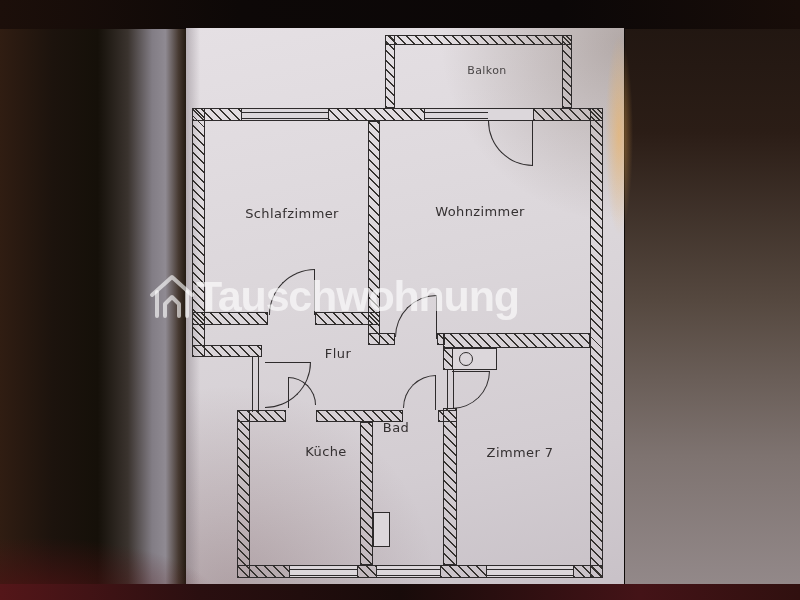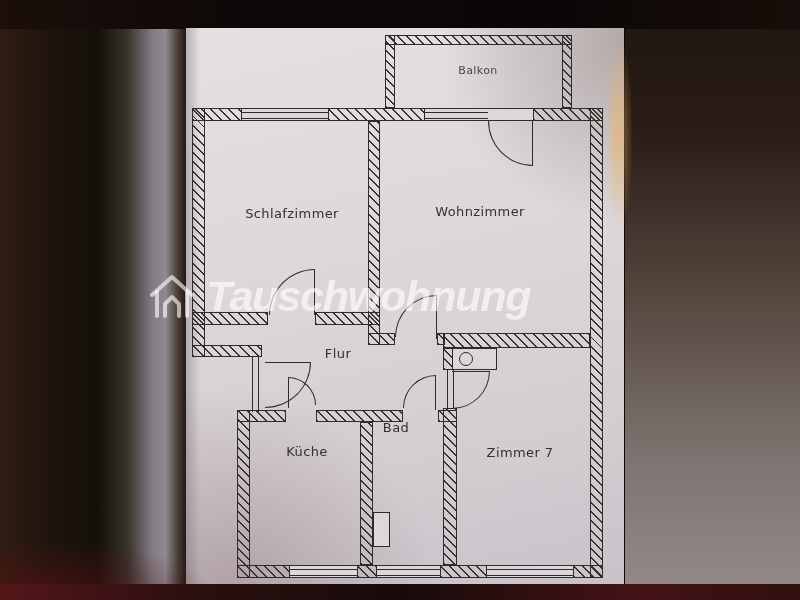--- a/index.html
+++ b/index.html
@@ -36,24 +36,24 @@
   .arc{position:absolute;box-sizing:border-box;border:0 solid #2e2b2c;}
   .arc.tl{border-top-width:1.4px;border-left-width:1.4px;border-top-left-radius:100%;}
   .arc.tr{border-top-width:1.4px;border-right-width:1.4px;border-top-right-radius:100%;}
   .arc.bl{border-bottom-width:1.4px;border-left-width:1.4px;border-bottom-left-radius:100%;}
   .arc.br{border-bottom-width:1.4px;border-right-width:1.4px;border-bottom-right-radius:100%;}
   .leaf,.line{position:absolute;background:#2e2b2c;}
   .fixture{position:absolute;box-sizing:border-box;border:1.4px solid #2e2b2c;background:#dcd7db;}
   .circle{position:absolute;box-sizing:border-box;border:1.3px solid #2e2b2c;border-radius:50%;background:#dcd7db;}
   .room-label{position:absolute;color:#343031;font-size:13px;letter-spacing:.4px;white-space:nowrap;
     transform:translate(-50%,-50%);font-family:"DejaVu Sans",sans-serif;}
-  .room-label.small{font-size:11px;color:#4a4647;}
+  .room-label.small{font-size:11px;color:#4a4647;margin-left:9px;}
   
-  #watermark{position:absolute;left:148px;top:269px;height:54px;display:flex;align-items:center;gap:10px;
-    z-index:9;color:rgba(255,255,255,.62);font-style:italic;}
+  #watermark{position:absolute;left:148px;top:269px;height:54px;display:flex;align-items:center;
+    z-index:9;color:rgba(255,255,255,.62);}
   #watermark .brand{font-family:"Liberation Sans",sans-serif;font-weight:700;font-size:43px;
     letter-spacing:-1.2px;line-height:1;}
   #watermark svg{display:block;}
 </style>
 </head>
 <body>
 
 <div id="scene">
 
   <div class="abs" id="bg-left"></div>
@@ -140,21 +140,21 @@
       <div class="leaf" style="left:266px;top:342.5px;width:38px;height:1.4px"></div>
 
       <div class="fixture" style="left:266px;top:320px;width:45px;height:22px"></div>
       <div class="circle" style="left:273px;top:324px;width:14px;height:14px"></div>
       <div class="fixture" style="left:187px;top:484px;width:17px;height:35px"></div>
 
       <div class="room-label small" style="left:292px;top:42px">Balkon</div>
       <div class="room-label" style="left:106px;top:185px">Schlafzimmer</div>
       <div class="room-label" style="left:294px;top:183px">Wohnzimmer</div>
       <div class="room-label" style="left:152px;top:325px">Flur</div>
-      <div class="room-label" style="left:121px;top:423px">Küche</div>
+      <div class="room-label" style="left:140px;top:423px">Küche</div>
       <div class="room-label" style="left:210px;top:399px">Bad</div>
       <div class="room-label" style="left:334px;top:424px">Zimmer 7</div>
     </div>
   </div>
 
   <div class="abs" id="shadow-bl"></div>
   <div class="abs" id="edge-glow"></div>
   <div class="abs" id="bottom-bar"></div>
 
   <div id="watermark">

